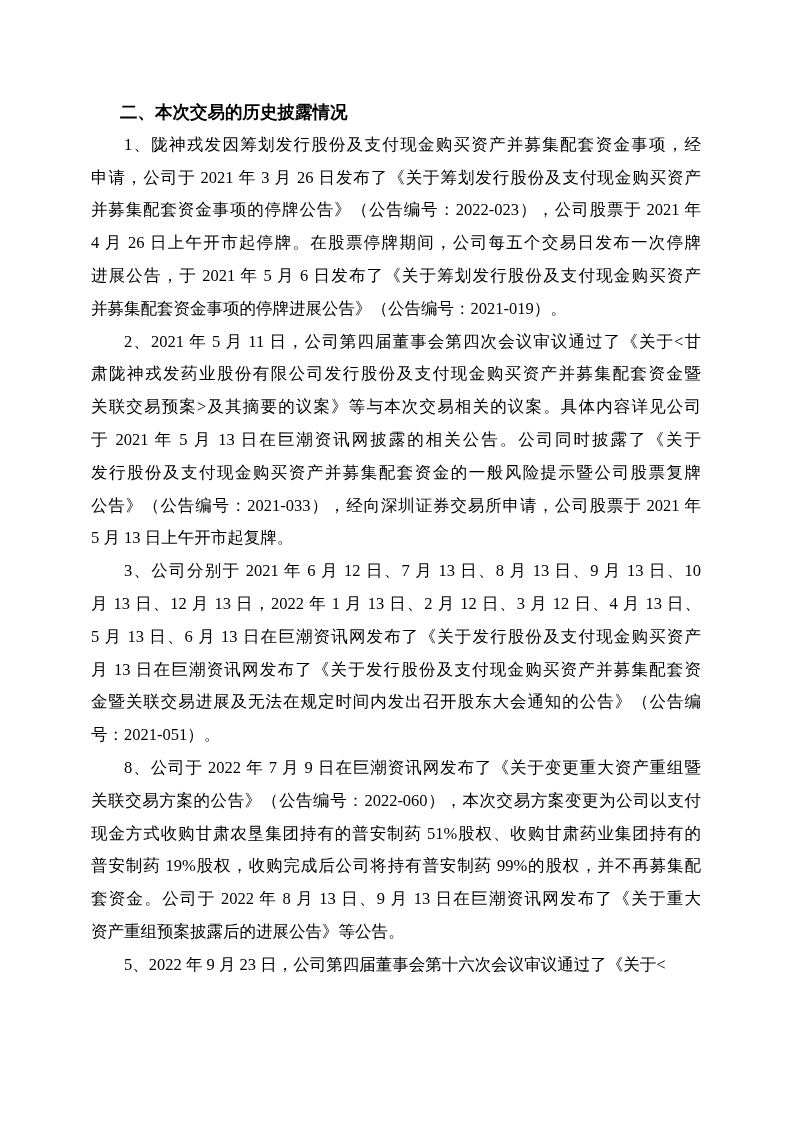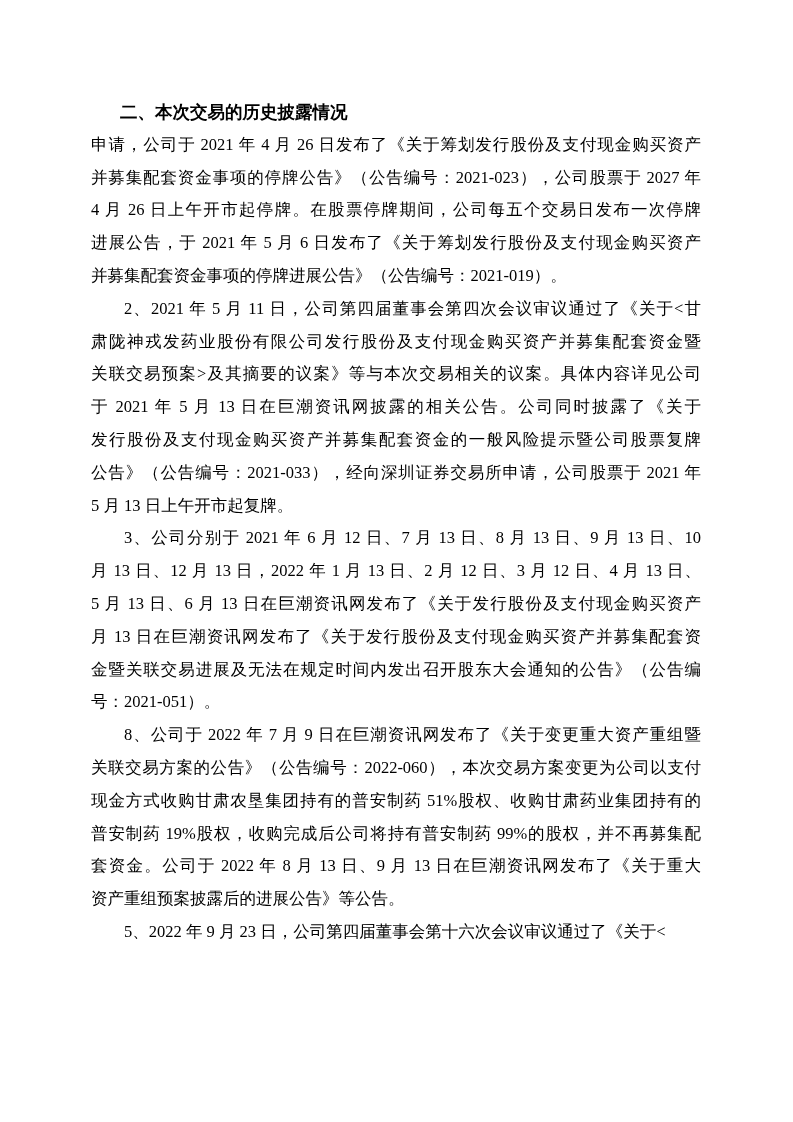--- a/index.html
+++ b/index.html
@@ -55,22 +55,23 @@
 </style>
 </head>
 <body>
 
 <div class="page">
   <div class="content">
 
     <div class="heading">二、本次交易的历史披露情况</div>
 
     <div class="para">
-      <div class="line">申请，公司于 2021 年 4 月 26 日发布了《关于筹划发行股份及支付现金购买资产</div>
-      <div class="line">并募集配套资金事项的停牌公告》（公告编号：2021-023），公司股票于 2027 年</div>
+      <div class="line first">1、陇神戎发因筹划发行股份及支付现金购买资产并募集配套资金事项，经</div>
+      <div class="line">申请，公司于 2021 年 3 月 26 日发布了《关于筹划发行股份及支付现金购买资产</div>
+      <div class="line">并募集配套资金事项的停牌公告》（公告编号：2022-023），公司股票于 2021 年</div>
       <div class="line">4 月 26 日上午开市起停牌。在股票停牌期间，公司每五个交易日发布一次停牌</div>
       <div class="line">进展公告，于 2021 年 5 月 6 日发布了《关于筹划发行股份及支付现金购买资产</div>
       <div class="line last">并募集配套资金事项的停牌进展公告》（公告编号：2021-019）。</div>
     </div>
 
     <div class="para">
       <div class="line first">2、2021 年 5 月 11 日，公司第四届董事会第四次会议审议通过了《关于&lt;甘</div>
       <div class="line">肃陇神戎发药业股份有限公司发行股份及支付现金购买资产并募集配套资金暨</div>
       <div class="line">关联交易预案&gt;及其摘要的议案》等与本次交易相关的议案。具体内容详见公司</div>
       <div class="line">于 2021 年 5 月 13 日在巨潮资讯网披露的相关公告。公司同时披露了《关于</div>

